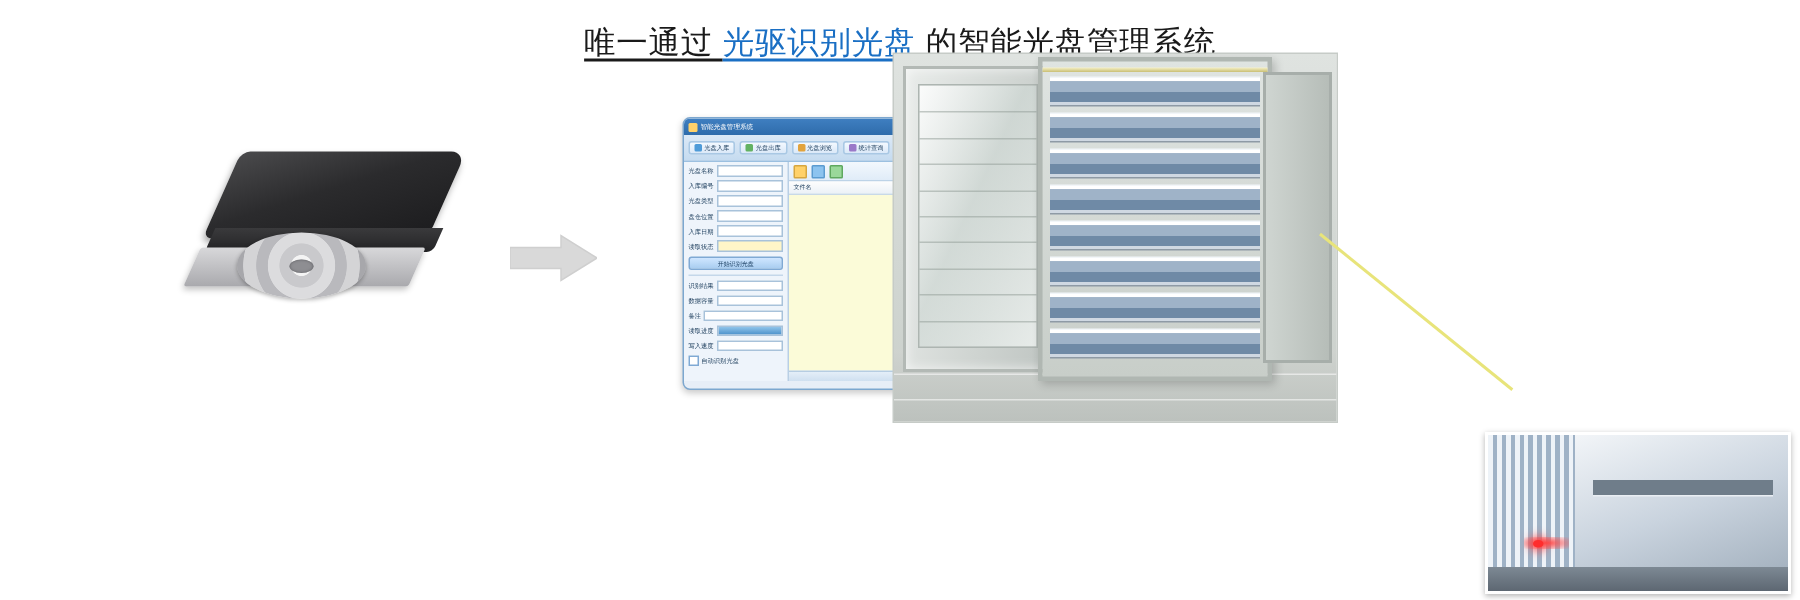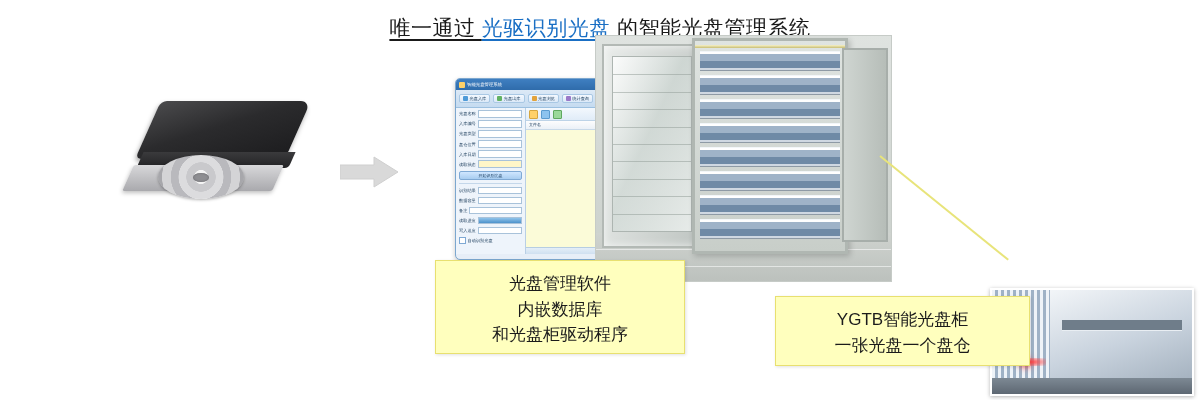--- a/index.html
+++ b/index.html
@@ -632,19 +632,14 @@
 
   <div id="inset-photo">
     <div class="fins"></div>
     <div class="panel"></div>
     <div class="slot"></div>
     <div class="dark-base"></div>
     <div class="laser"></div>
     <div class="laser-dot"></div>
   </div>
 
-  <div class="callout" id="callout-2">光盘管理软件
-内嵌数据库
-和光盘柜驱动程序</div>
-  <div class="callout" id="callout-3">YGTB智能光盘柜
-一张光盘一个盘仓</div>
 
 </div>
 
 </body></html>

